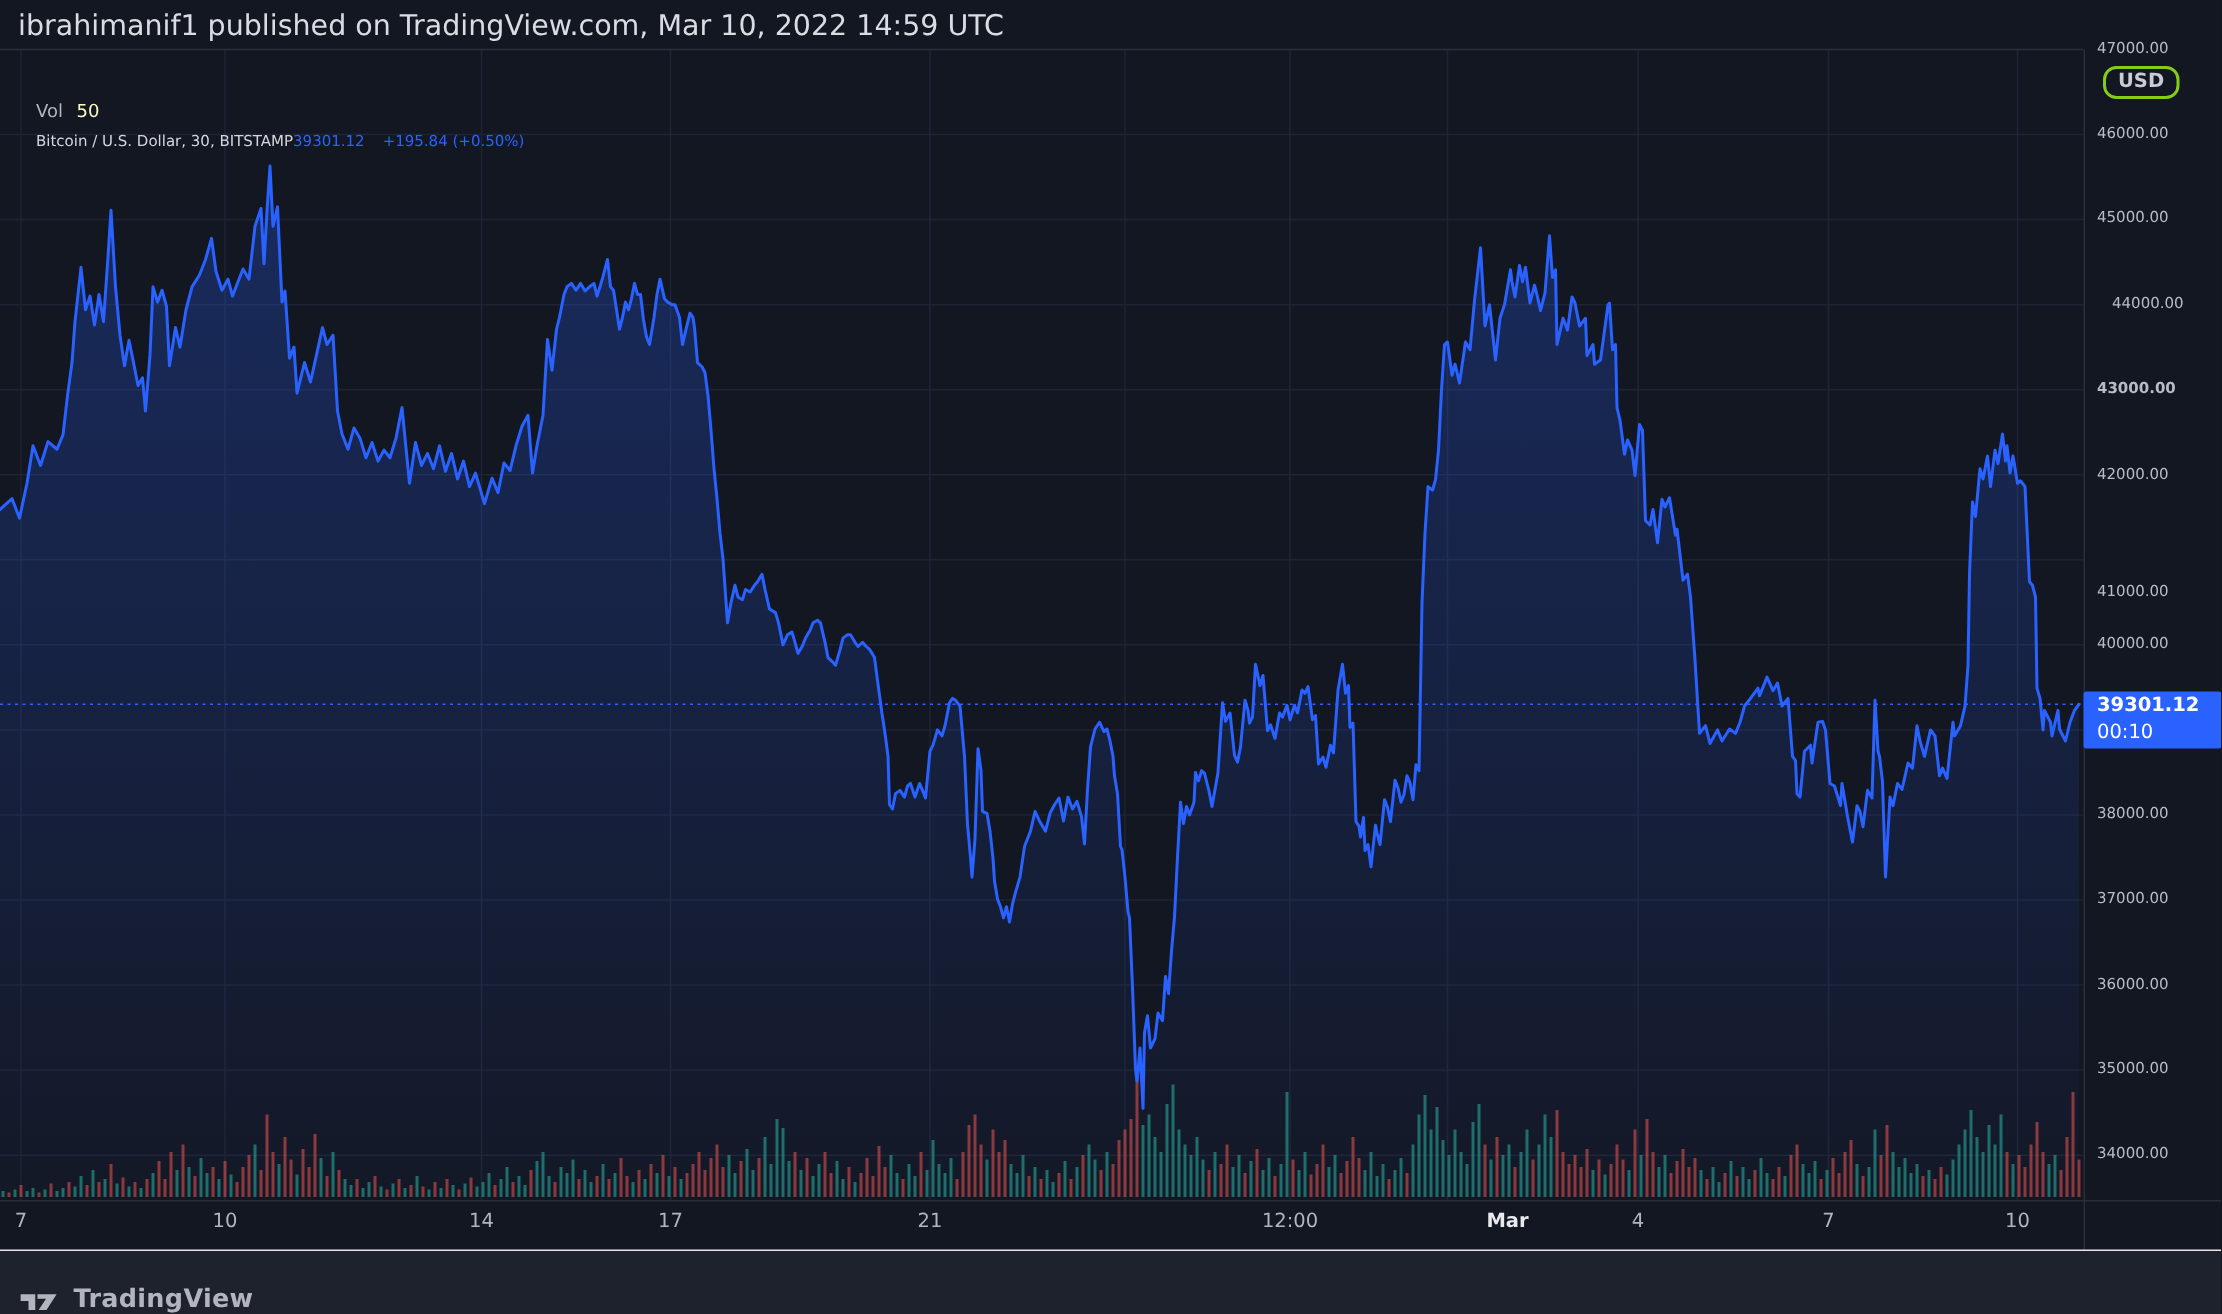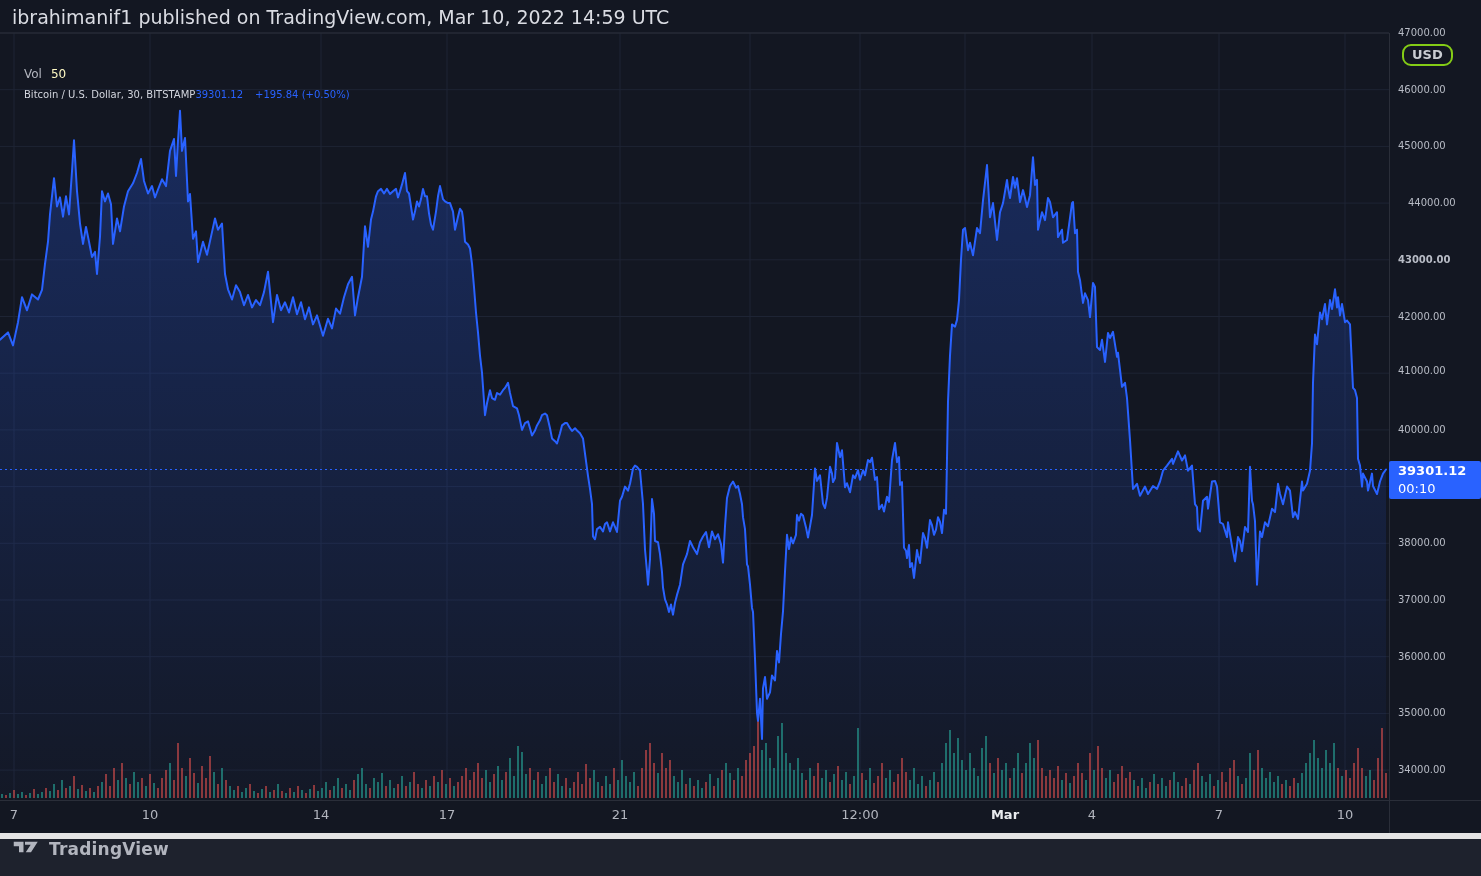--- a/index.html
+++ b/index.html
@@ -19,21 +19,21 @@
   .usd-badge{position:absolute;left:13px;top:44px;border:2px solid #84cc16;border-radius:9px;
        padding:1px 8px 2px 8px;font-size:13px;color:#c9ccd2;font-weight:bold;}
   #x-axis{position:absolute;left:0;top:800px;width:1481px;height:33px;}
   .xlabel{position:absolute;top:7px;transform:translateX(-50%);font-size:13px;color:#b2b5be;white-space:nowrap;}
   .xlabel.major{color:#e8eaee;font-weight:700;}
   .pricetag{position:absolute;left:1389px;width:92px;height:38px;background:#2962ff;color:#ffffff;
        border-radius:2px;display:flex;flex-direction:column;justify-content:center;
        padding-left:9px;box-sizing:border-box;font-size:13px;line-height:18px;z-index:3;}
   .pricetag .pv{font-weight:700;}
   .footer{position:absolute;left:0;top:833px;width:1481px;height:43px;background:#1e222d;
-       border-top:6px solid #e5e5e5;box-sizing:border-box;display:flex;align-items:flex-start;
+       border-top:1px solid #e5e5e5;box-sizing:border-box;display:flex;align-items:flex-end;
        padding-left:13px;gap:9px;}
   .brand{color:#b2b5be;font-size:17px;font-weight:600;letter-spacing:.2px;}
 </style>
 </head>
 <body>
 
 <div id="app">
 
   <div class="hdr">
     <span>ibrahimanif1 published on TradingView.com, Mar 10, 2022 14:59 UTC</span>
@@ -439,21 +439,21 @@
   </div>
 
   <div id="y-axis">
     <span class="usd-badge">USD</span>
   <div class="ylabel" style="top: 25px;">47000.00</div>
       <div class="ylabel" style="top: 81.7px;">46000.00</div>
       <div class="ylabel" style="top: 138.4px;">45000.00</div>
       <div class="ylabel" style="top: 195.1px; margin-left: 10px;">44000.00</div>
       <div class="ylabel" style="top: 251.8px; font-weight: bold;">43000.00</div>
       <div class="ylabel" style="top: 308.5px;">42000.00</div>
-      <div class="ylabel" style="top: 363px; text-align: center;">41000.00</div>
+      <div class="ylabel" style="top: 387px; text-align: center;">41000.00</div>
       <div class="ylabel" style="top: 421.9px;">40000.00</div>
       <div class="ylabel" style="top: 478.6px;">39000.00</div>
       <div class="ylabel" style="top: 535.3px;">38000.00</div>
       <div class="ylabel" style="top: 592px;">37000.00</div>
       <div class="ylabel" style="top: 648.7px;">36000.00</div>
       <div class="ylabel" style="top: 705.4px;">35000.00</div>
       <div class="ylabel" style="top: 762.1px;">34000.00</div>
     </div>
 
   <div id="x-axis">

